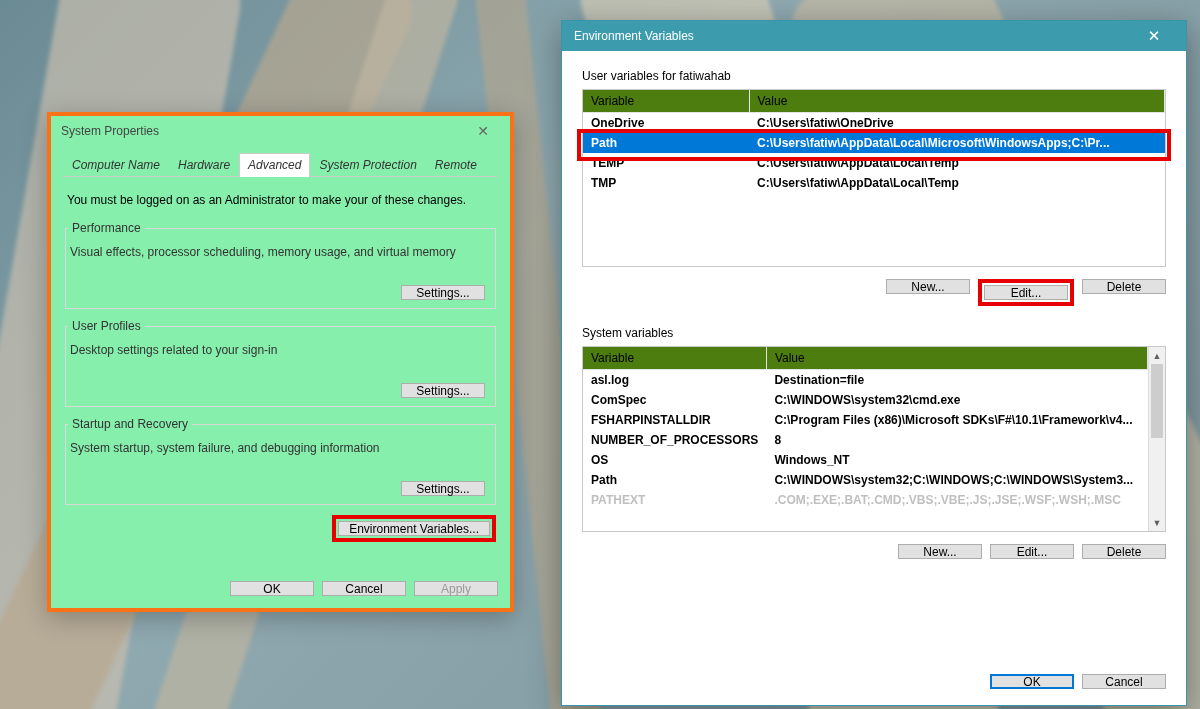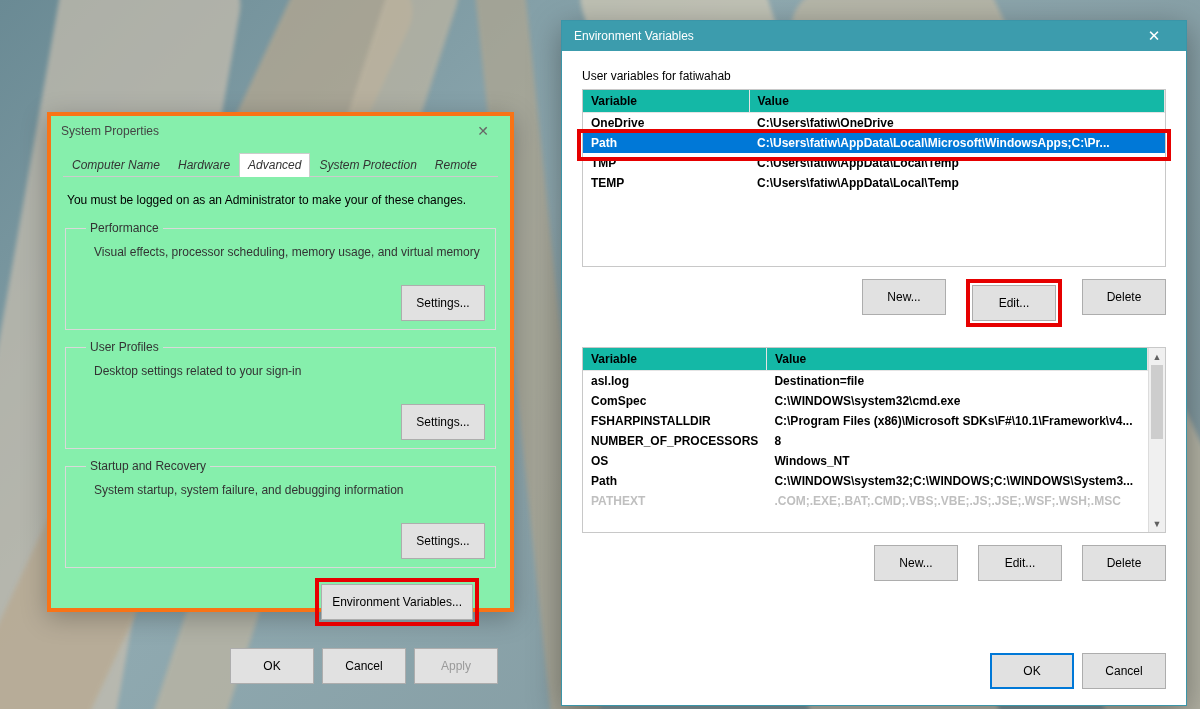--- a/index.html
+++ b/index.html
@@ -44,33 +44,33 @@
   .sp-tabs {
     display:flex; gap:0; margin:6px 12px 0 12px;
     border-bottom:1px solid #ccc;
     font-size:12px;
   }
   .sp-tab { padding:4px 8px 5px 8px; color:#333; border:1px solid transparent; border-bottom:none; position:relative; top:1px;font-style:italic;}
   .sp-tab.active { border-color:#ccc; background:#fff;}
   .sp-body { padding:10px 14px 8px 14px; }
   .sp-note { margin:6px 2px 14px 2px; }
   fieldset.sp-fs {
-    border:1px solid #d9d9d9; margin:0 0 10px 0; padding:6px 10px 8px 20px;
+    border:1px solid #d9d9d9; margin:0 0 10px 0; padding:6px 10px 8px 2px;
   }
   fieldset.sp-fs legend { padding:0 4px; color:#333; }
-  .sp-fs-desc { margin:4px 0 26px 8px; color:#333;}
+  .sp-fs-desc { margin:4px 0 26px 2px; color:#333;}
   .btn {
-    min-width:84px; height:36px;
+    min-width:84px; height:15px;
     background:#e1e1e1; border:1px solid #adadad;
     font-size:12px; color:#000;
     padding:0 10px;
     display:inline-flex; align-items:center; justify-content:center;
   }
   .btn-row-right { display:flex; justify-content:flex-end; }
-  .btn-env-wrap { margin:6px 17px 4px 0; display:flex; justify-content:flex-end;}
+  .btn-env-wrap { margin:6px 0 4px 0; display:flex; justify-content:flex-end;}
   .sp-footer {
     margin-top:auto; padding:10px 12px 12px 12px;
     display:flex; justify-content:flex-end; gap:8px;
   }
   .btn.disabled { color:#9a9a9a; }
 
   
   .env-win {
     position:absolute; left:561px; top:20px;
     width:626px; height:686px;
@@ -87,32 +87,32 @@
   .env-close { width:40px; text-align:center; font-size:15px; }
   .env-body { padding:18px 20px 14px 20px; display:flex; flex-direction:column; flex:1; }
   .env-label { margin-bottom:6px; }
   .env-table-wrap {
     border:1px solid #c8c8c8; background:#fff;
   }
   .env-table {
     width:100%; border-collapse:collapse; font-size:12px;
   }
   .env-table th {
-    text-align:left; font-weight:bold; padding:4px 8px;
+    text-align:left; font-weight:normal; padding:4px 8px;
     border-bottom:1px solid #e4e4e4; border-right:1px solid #e4e4e4;
-    background:#14b8a6;
+    background:#4d7c0f;
   }
   .env-table td { padding:3px 8px; white-space:nowrap; overflow:hidden; text-overflow:ellipsis;font-weight:bold; }
   .env-table tr.selected td { background:#0078d7; color:#fff; }
   .user-table-wrap { height:178px; overflow:hidden; position:relative;}
   .sys-table-wrap  { height:186px; overflow:hidden; position:relative;}
   .sys-scroll { position:absolute; right:0; top:0; bottom:0; width:17px; background:#f0f0f0; border-left:1px solid #dcdcdc;}
   .sys-scroll .arrow{height:17px;display:flex;align-items:center;justify-content:center;color:#606060;font-size:9px;}
   .sys-scroll .thumb{margin:0 2px;background:#cdcdcd;height:74px;border-radius:0;}
-  .env-actions { display:flex; justify-content:flex-end; gap:20px; margin:12px 0 6px 0;}
+  .env-actions { display:flex; justify-content:flex-end; gap:8px; margin:12px 0 6px 0;}
   .env-footer {
     margin-top:auto; padding:10px 20px 16px 20px;
     display:flex; justify-content:flex-end; gap:8px;
   }
   .btn.primary { border:2px solid #0078d7; background:#e1e1e1;}
   .highlight-red-thick { border:4px solid #e60000; padding:2px; display:inline-block;}
   .row-highlight {
     position:absolute; border:4px solid #e60000; pointer-events:none;
   }
   .col-var { width:166px; max-width:166px;}
@@ -209,42 +209,43 @@
           <tbody>
             <tr>
               <td>OneDrive</td>
               <td>C:\Users\fatiw\OneDrive</td>
             </tr>
             <tr class="selected">
               <td>Path</td>
               <td>C:\Users\fatiw\AppData\Local\Microsoft\WindowsApps;C:\Pr...</td>
             </tr>
             <tr>
+              <td>TEMP</td>
+              <td>C:\Users\fatiw\AppData\Local\Temp</td>
+            </tr>
+            <tr>
               <td>TMP</td>
-              <td>C:\Users\fatiw\AppData\Local\Temp</td>
-            </tr>
-            <tr>
-              <td>TEMP</td>
               <td>C:\Users\fatiw\AppData\Local\Temp</td>
             </tr>
           </tbody>
         </table>
       </div>
       <div class="row-highlight" style="left:-5px; right:-5px; top:40px; height:32px;"></div>
     </div>
 
     <div class="env-actions">
       <button class="btn">New...</button>
       <span class="highlight-red-thick">
         <button class="btn">Edit...</button>
       </span>
       <button class="btn">Delete</button>
     </div>
 
     <div style="height:14px"></div>
+    <div class="env-label">System variables</div>
 
     <div class="env-table-wrap sys-table-wrap">
       <table class="env-table" style="width:calc(100% - 17px)">
         <colgroup>
             <col class="col-var">
             <col class="col-val">
           </colgroup>
         <thead>
             <tr>
           <th>Variable</th>

